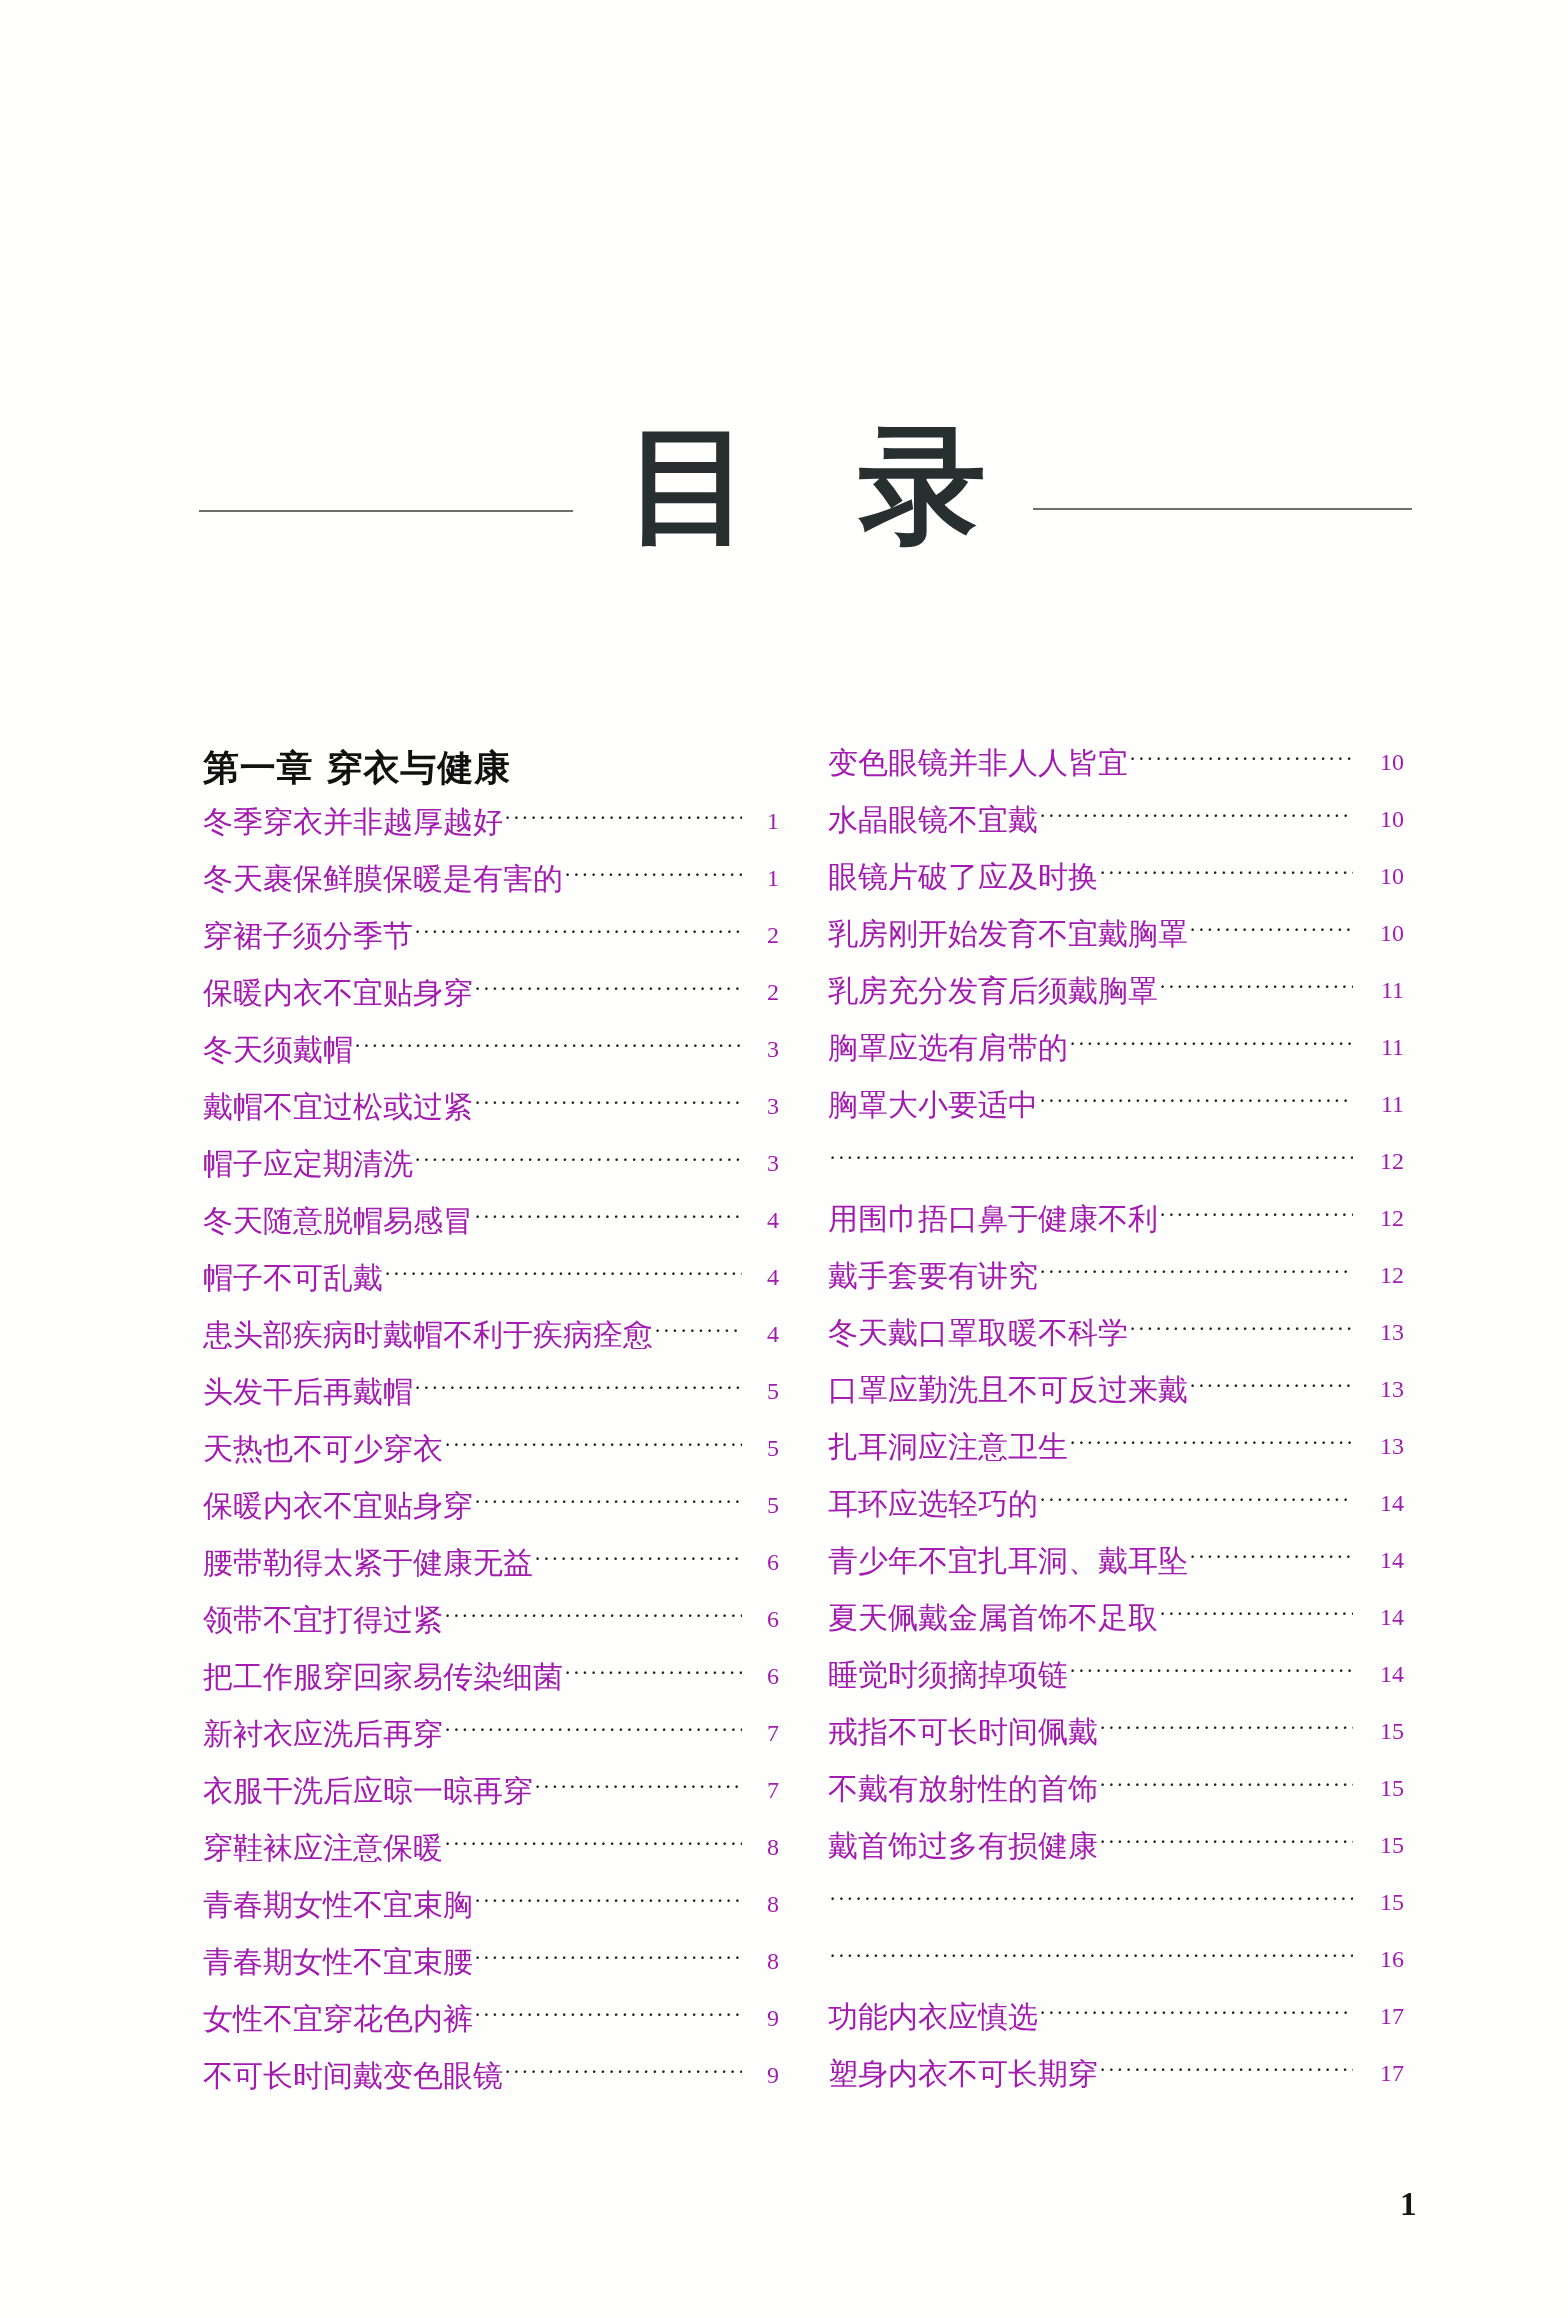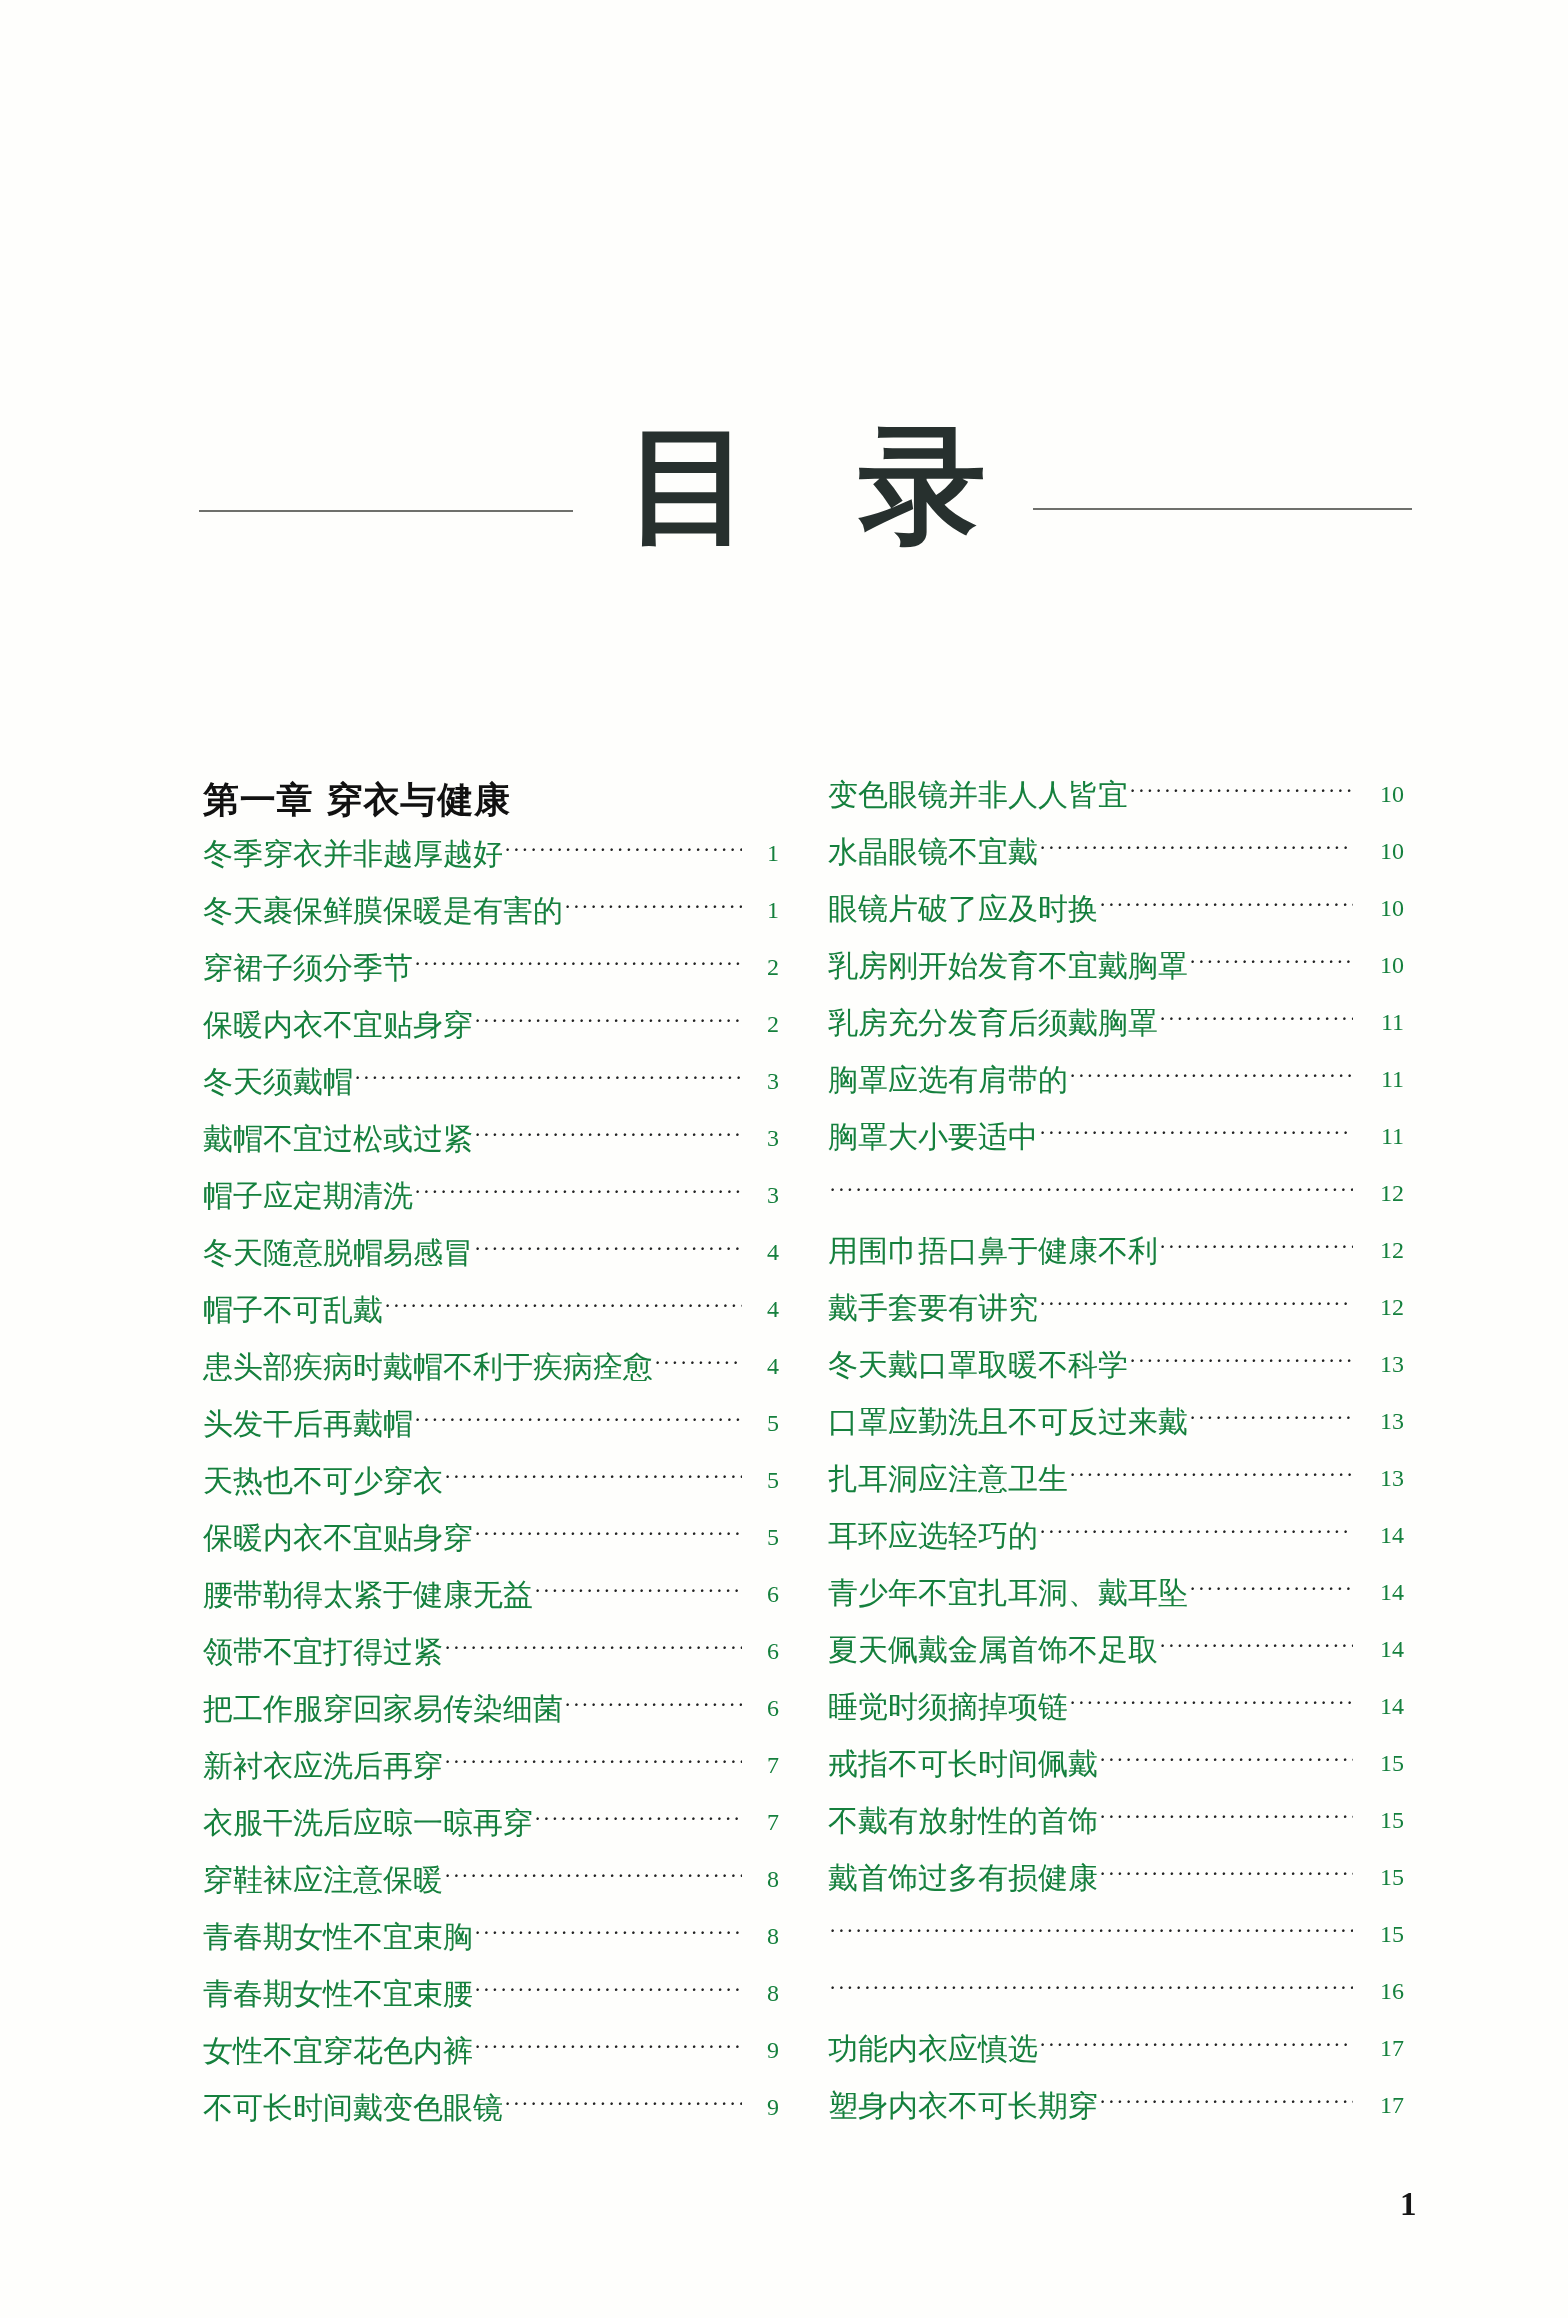--- a/index.html
+++ b/index.html
@@ -32,21 +32,20 @@
       line-height: 144px;
       color: #27302e;
       font-weight: bold;
     }
     .title-char.c1 { left: 626px; }
     .title-char.c2 { left: 859px; }
 
     .toc-col {
       position: absolute;
       width: 576px;
-      margin-top: 32px;
     }
     .toc-col.left { left: 203px; top: 743px; }
     .toc-col.right { left: 828px; top: 734px; }
 
     .chapter-heading {
       font-family: "DejaVu Sans", "Liberation Sans", sans-serif;
       font-weight: bold;
       font-size: 36px;
       line-height: 50px;
       height: 50px;
@@ -54,21 +53,21 @@
       color: #111;
       white-space: nowrap;
     }
     .entry {
       display: flex;
       align-items: center;
       height: 57px;
       font-size: 30px;
       line-height: 57px;
       white-space: nowrap;
-      color: #15803d;
+      color: #a21caf;
     }
     .entry .label { flex: 0 0 auto; }
     .entry .leader {
       flex: 1 1 auto;
       overflow: hidden;
       margin: 0 4.6px 0 1.5px;
       color: #222;
       letter-spacing: 2.3px;
       font-size: 20px;
       position: relative;

